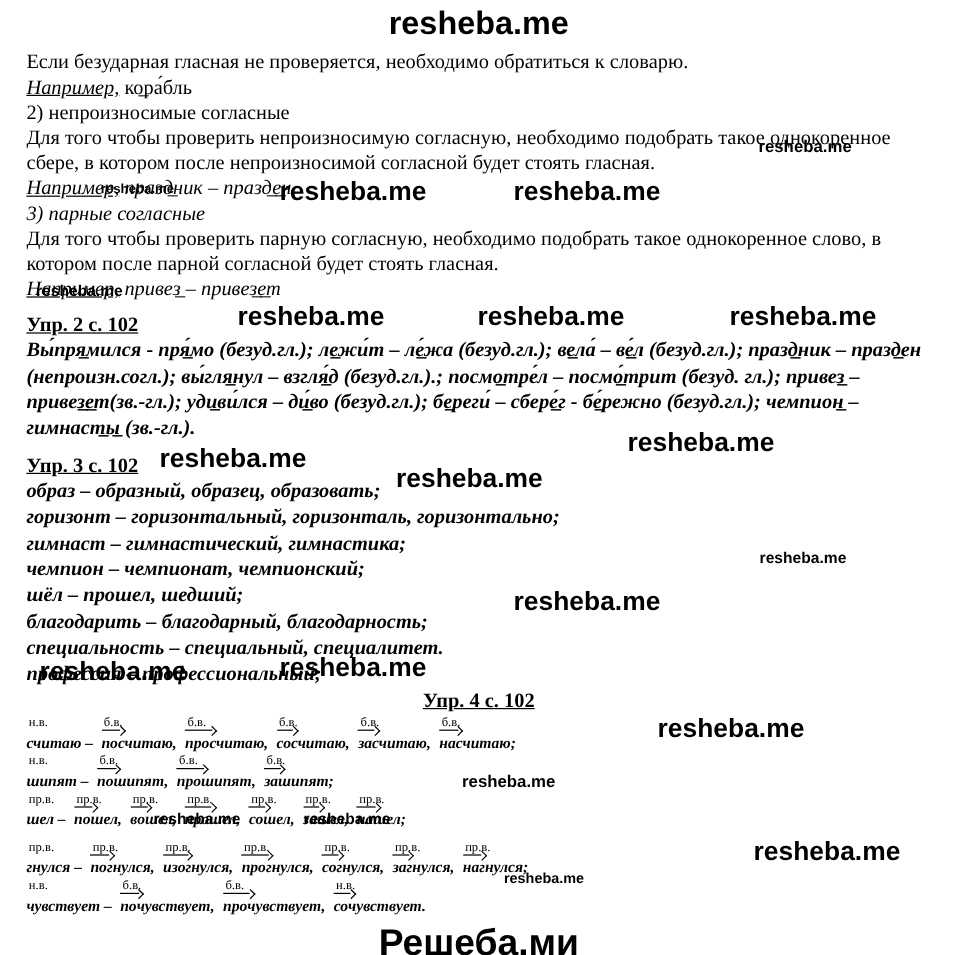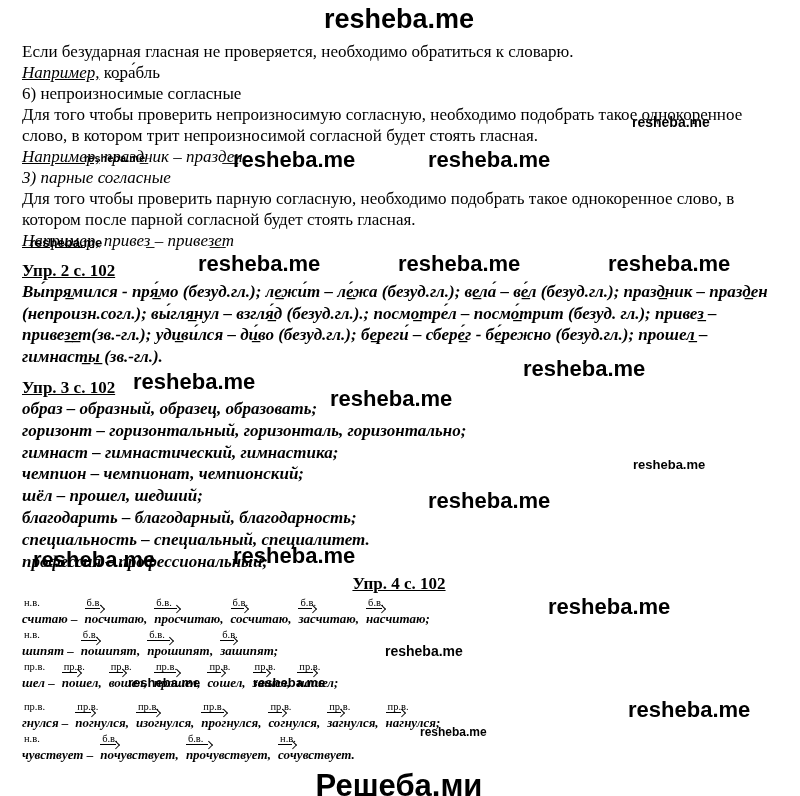--- a/index.html
+++ b/index.html
@@ -46,35 +46,35 @@
 </head>
 <body>
 
 <div class="doc">
 
   <div class="title-top">resheba.me</div>
 
   <div class="intro">
     <div class="line">Если безударная гласная не проверяется, необходимо обратиться к словарю.</div>
     <div class="line"><span class="iu">Например,</span><span> ко̲ра́бль</span></div>
-    <div class="line">6) непроизносимые согласные</div>
+    <div class="line">2) непроизносимые согласные</div>
     <div class="line">Для того чтобы проверить непроизносимую согласную, необходимо подобрать такое однокоренное</div>
-    <div class="line">слово, в котором трит непроизносимой согласной будет стоять гласная.</div>
+    <div class="line">сбере, в котором после непроизносимой согласной будет стоять гласная.</div>
     <div class="line"><span class="iu">Например,</span><span class="it"> празд̲ник – празд̲е̲н</span></div>
     <div class="line it">3) парные согласные</div>
     <div class="line">Для того чтобы проверить парную согласную, необходимо подобрать такое однокоренное слово, в</div>
     <div class="line">котором после парной согласной будет стоять гласная.</div>
     <div class="line"><span class="iu">Например,</span><span class="it"> привез̲ – привез̲е̲т</span></div>
   </div>
 
   <div class="sec-h h2x">Упр. 2 с. 102</div>
   <div class="ex2">
     <div class="line">Вы́пря̲мился - пря̲́мо (безуд.гл.); ле̲жи́т – ле̲́жа (безуд.гл.); ве̲ла́ – ве̲́л (безуд.гл.); празд̲ник – празд̲ен</div>
     <div class="line">(непроизн.согл.); вы́гля̲нул – взгля̲́д (безуд.гл.).; посмо̲тре́л – посмо̲́трит (безуд. гл.); привез̲ –</div>
-    <div class="line">привез̲е̲т(зв.-гл.); уди̲ви́лся – ди̲́во (безуд.гл.); бе̲реги́ – сбере̲́г - бе̲́режно (безуд.гл.); прошел̲ –</div>
+    <div class="line">привез̲е̲т(зв.-гл.); уди̲ви́лся – ди̲́во (безуд.гл.); бе̲реги́ – сбере̲́г - бе̲́режно (безуд.гл.); чемпион̲ –</div>
     <div class="line">гимнаст̲ы̲ (зв.-гл.).</div>
   </div>
 
   <div class="sec-h h3x">Упр. 3 с. 102</div>
   <div class="ex3">
     <div class="line">образ – образный, образец, образовать;</div>
     <div class="line">горизонт – горизонтальный, горизонталь, горизонтально;</div>
     <div class="line">гимнаст – гимнастический, гимнастика;</div>
     <div class="line">чемпион – чемпионат, чемпионский;</div>
     <div class="line">шёл – прошел, шедший;</div>

